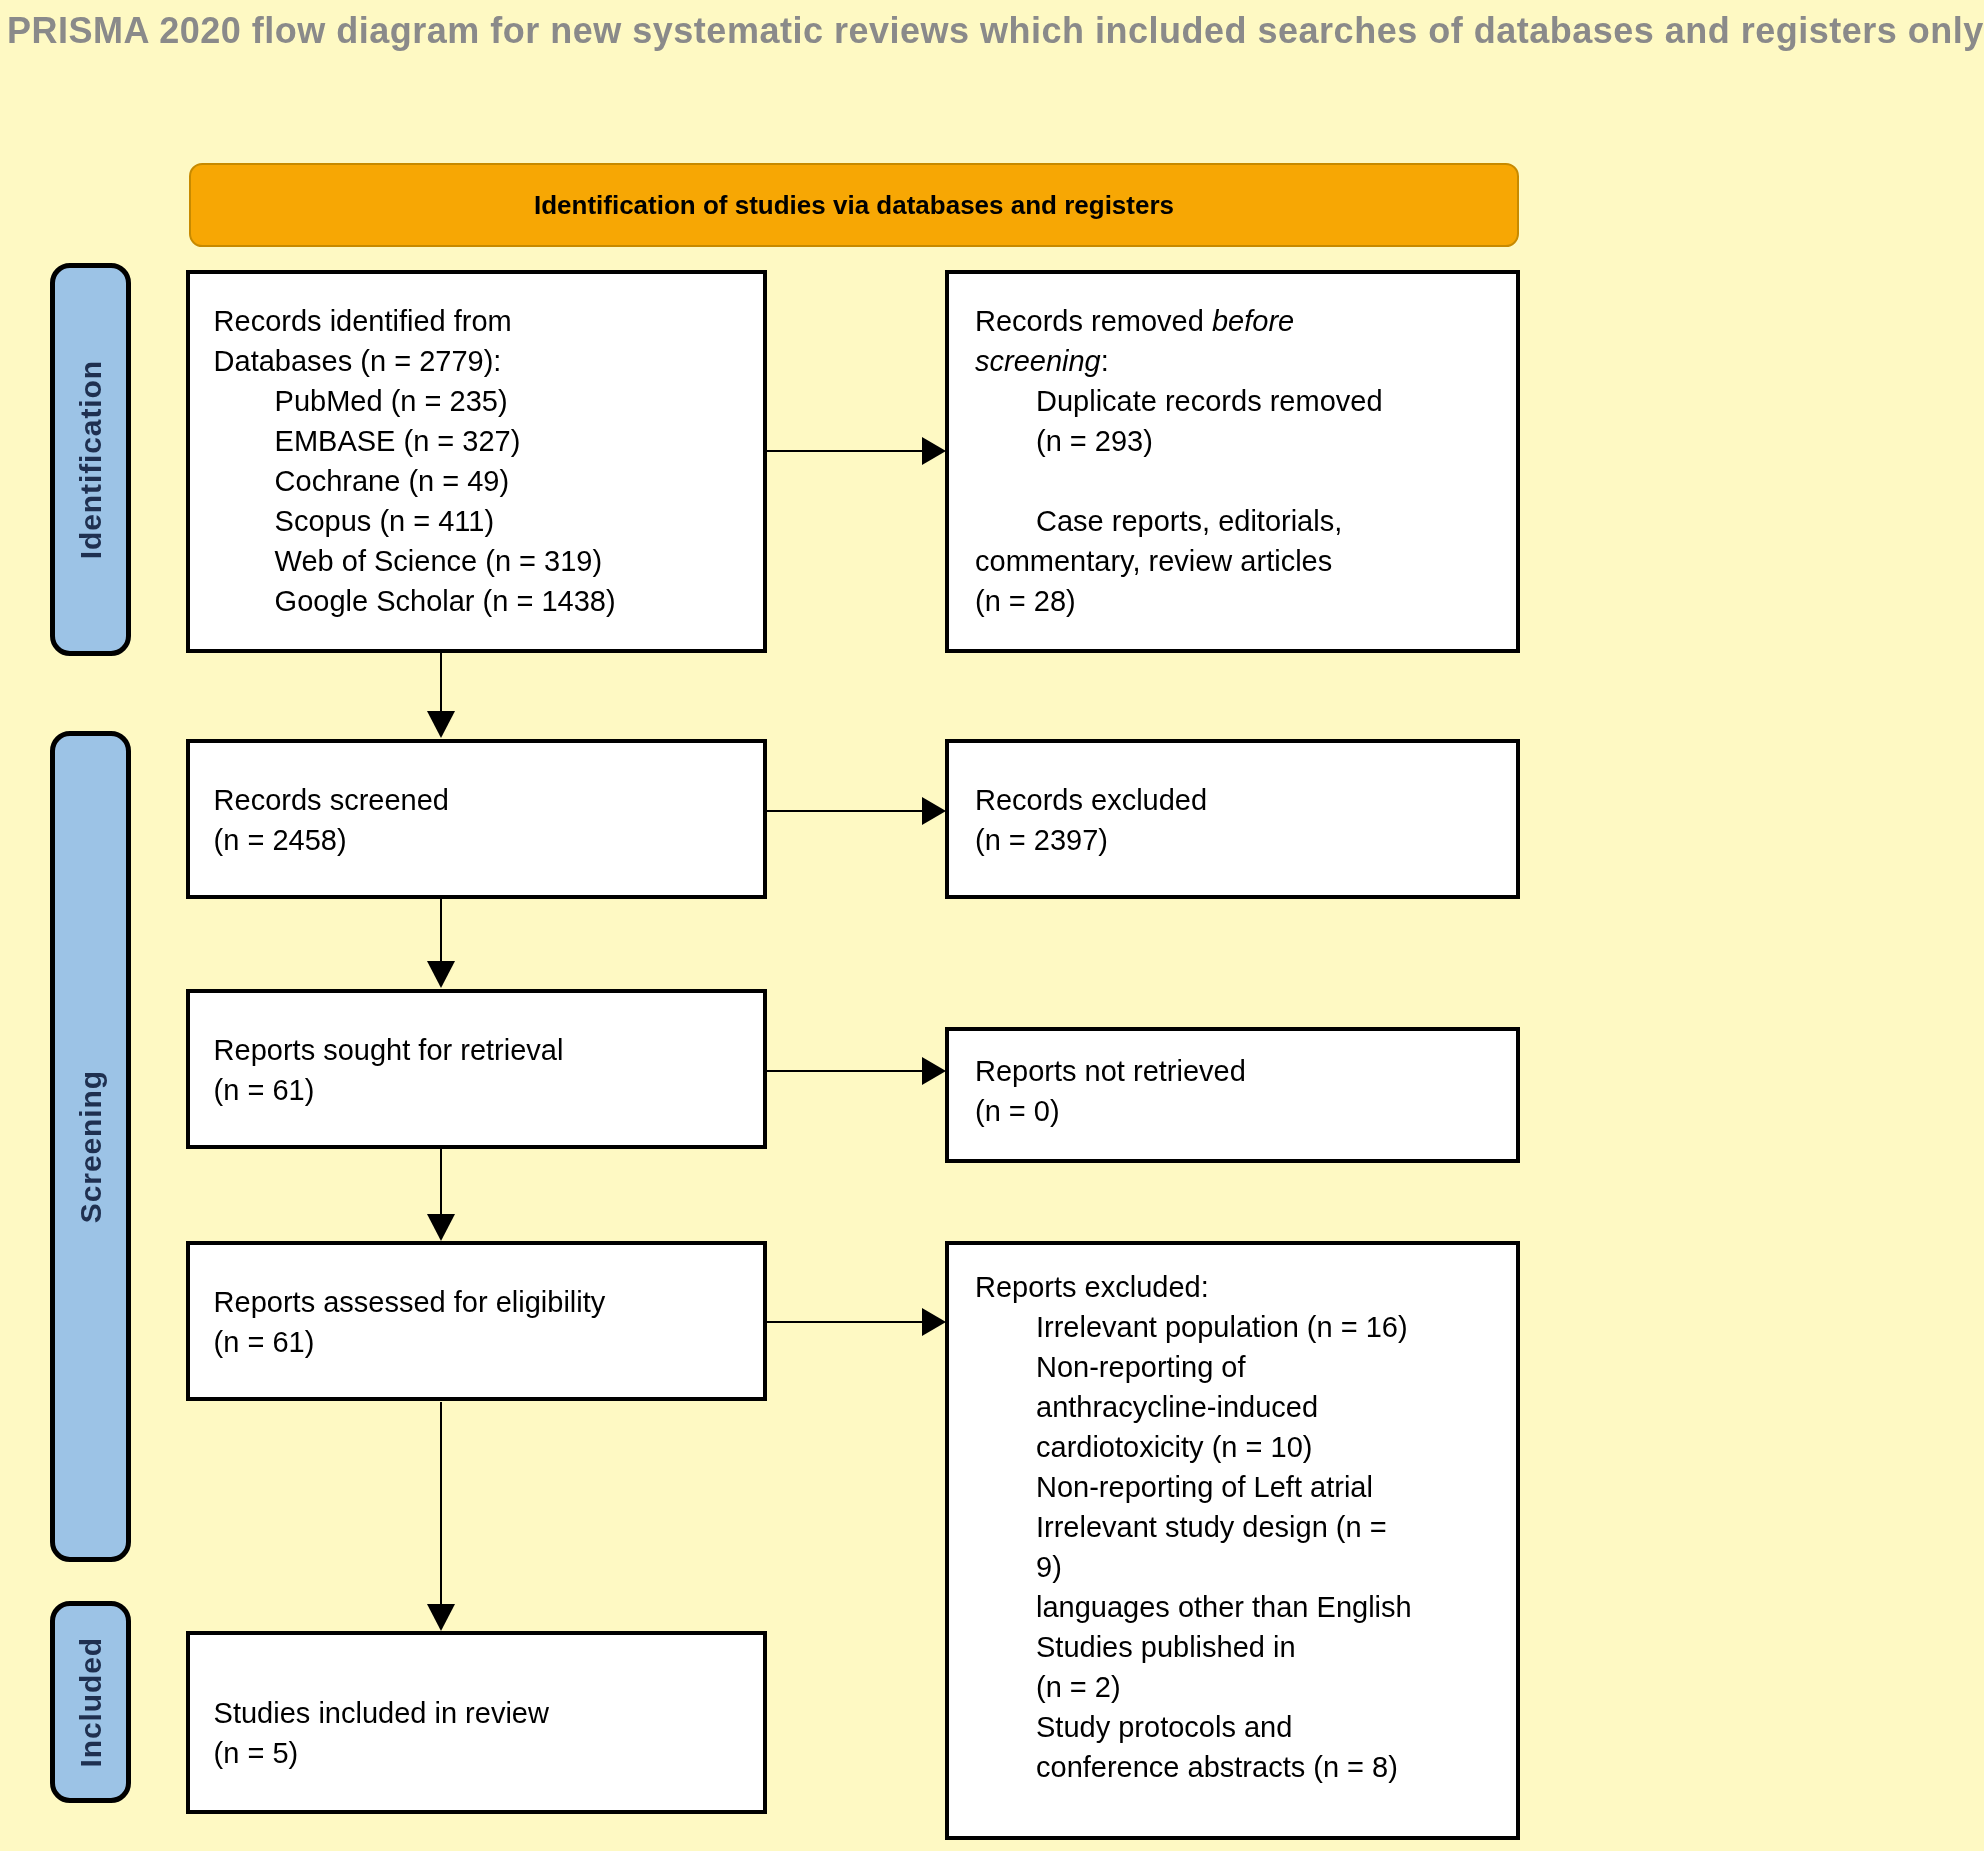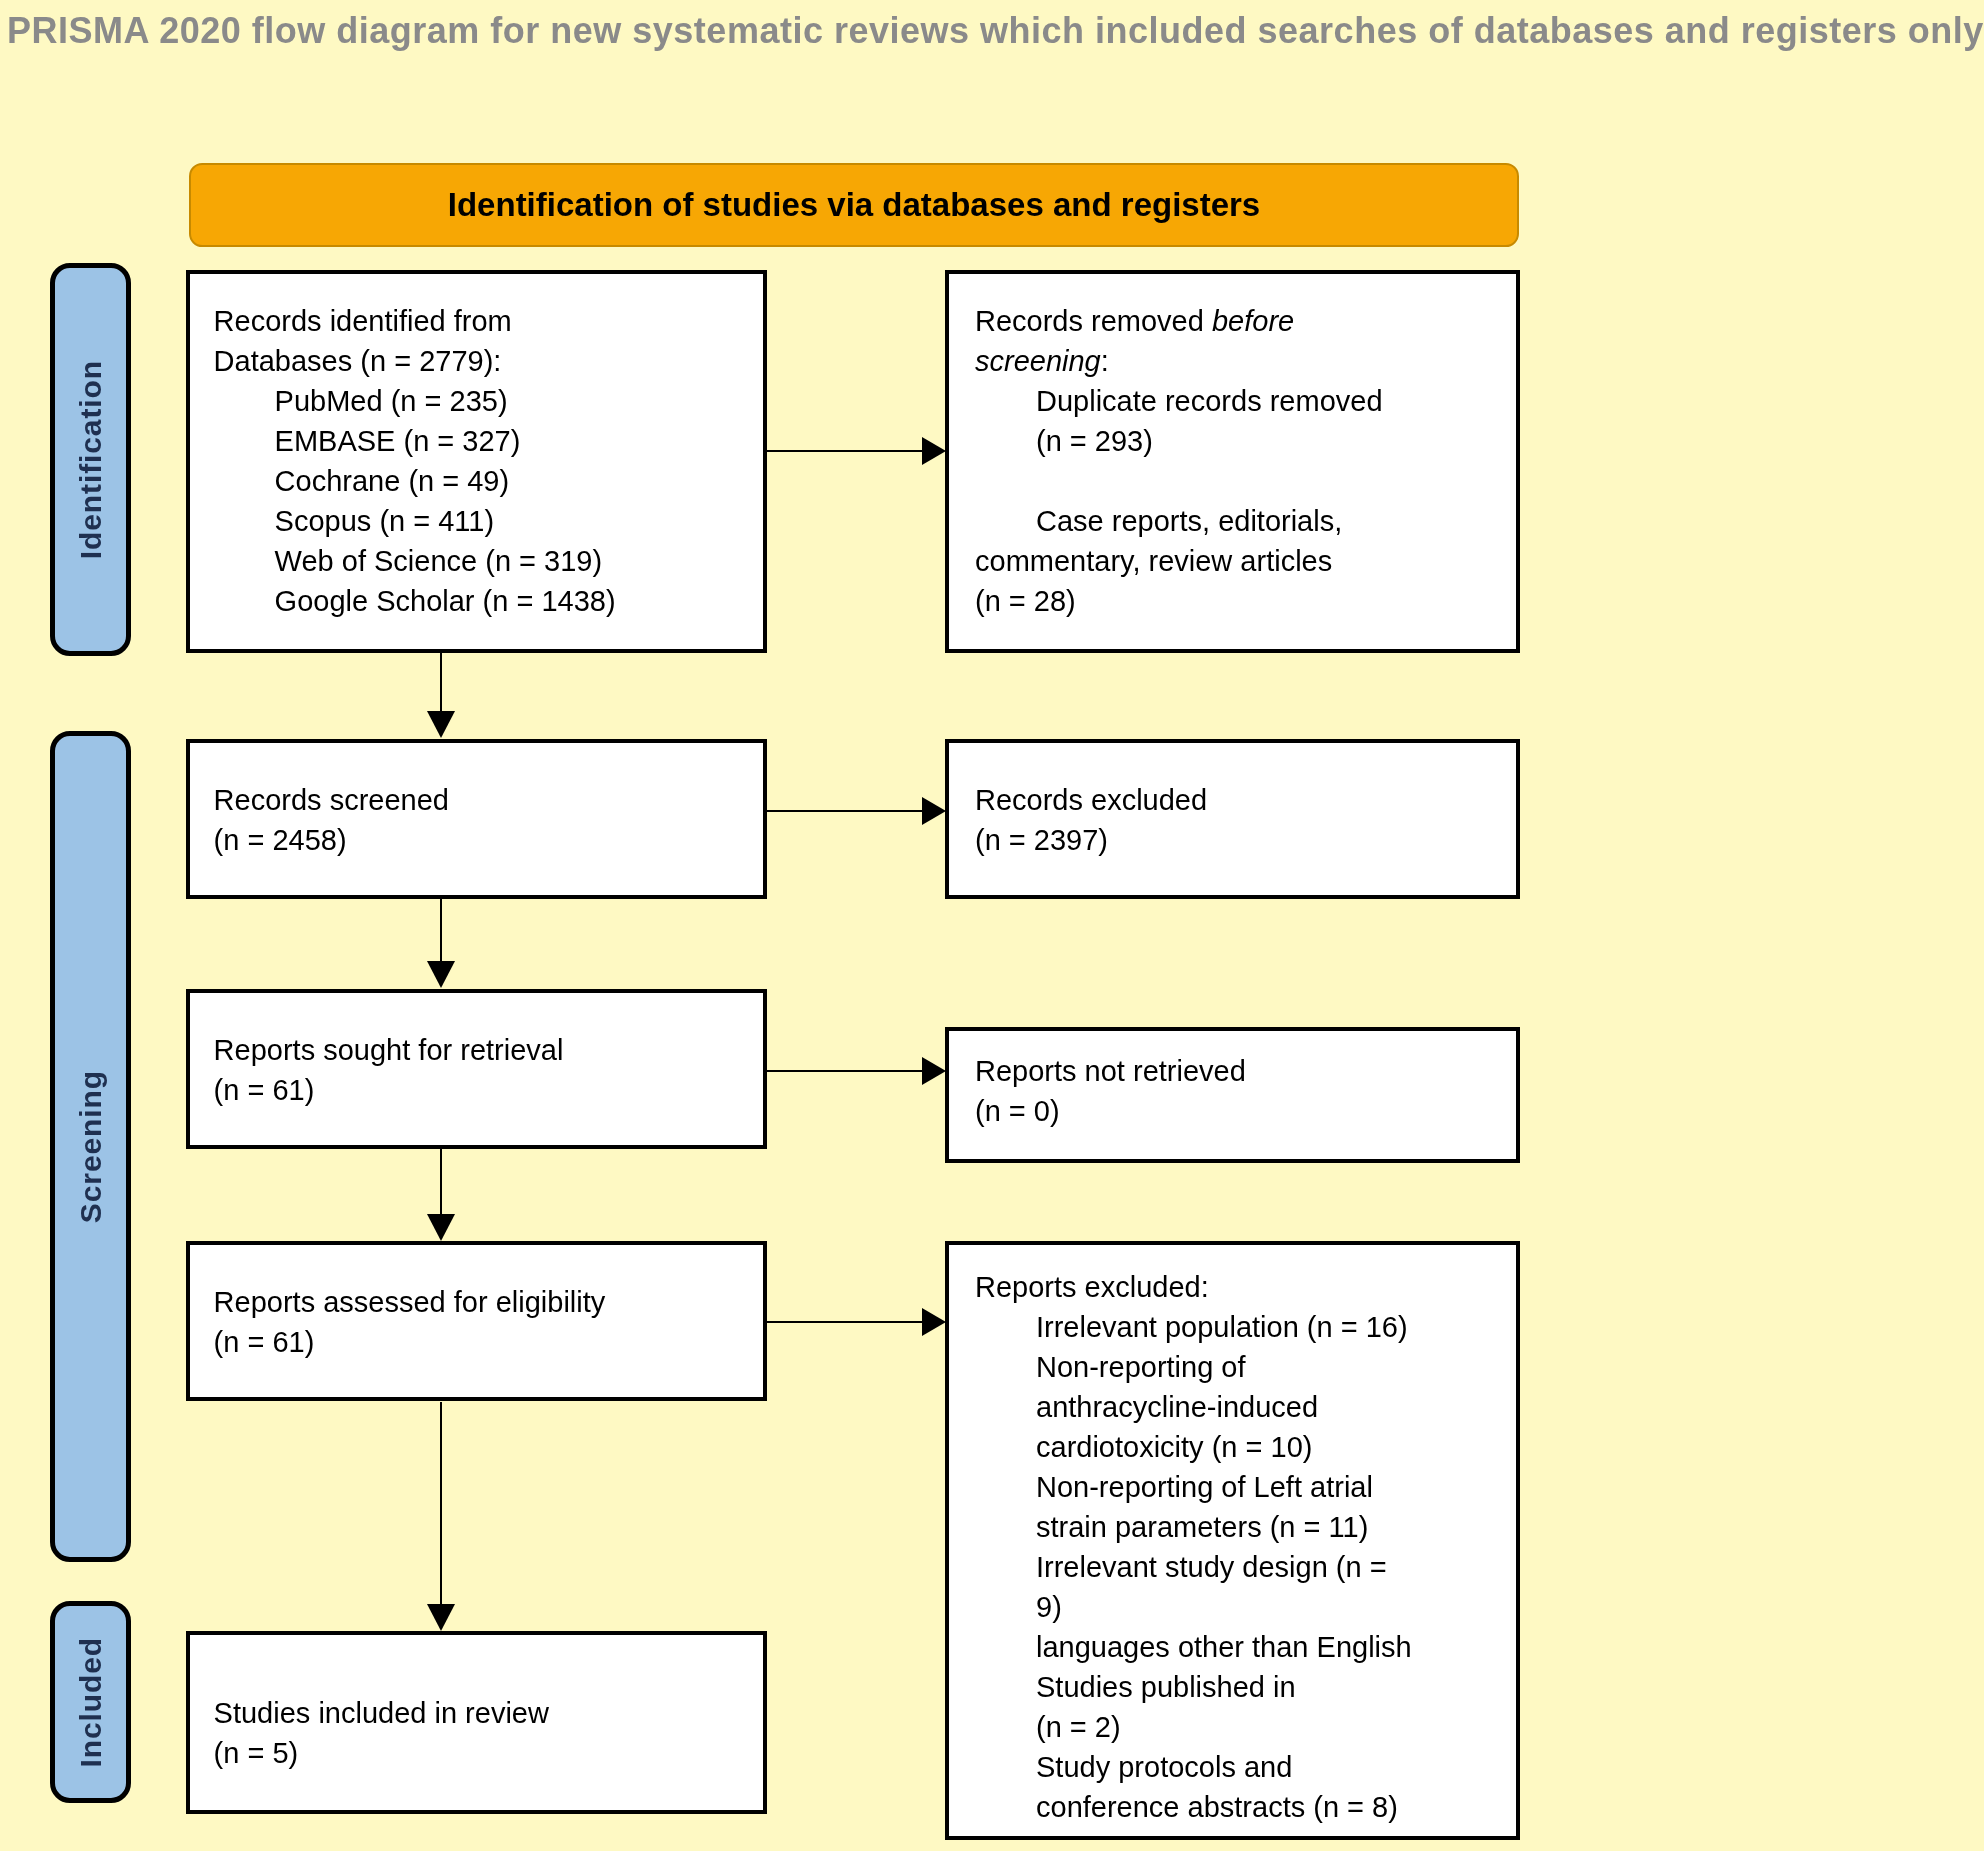--- a/index.html
+++ b/index.html
@@ -14,21 +14,21 @@
   .page-title{
     position:absolute;left:7px;top:10.4px;width:1973px;
     font-size:36px;font-weight:bold;color:#8a8a8a;
     letter-spacing:0.5px;white-space:nowrap;
   }
   .banner{
     position:absolute;left:189px;top:163px;width:1330px;height:84px;
     background:#F7A704;border:2.8px solid #C78A00;border-radius:13.2px;
     box-sizing:border-box;
     display:flex;align-items:center;justify-content:center;
-    font-size:33px;font-weight:bold;color:#000;
+    font-size:26px;font-weight:bold;color:#000;
   }
   .side{
     position:absolute;left:50px;width:81px;
     background:#9CC3E6;border:5.2px solid #000;border-radius:20px;
     box-sizing:border-box;
     display:flex;align-items:center;justify-content:center;
   }
   .side .vlabel{
     writing-mode:vertical-rl;transform:rotate(180deg);
     font-size:30px;font-weight:bold;color:#1F3050;letter-spacing:0.9px;
@@ -137,21 +137,20 @@
       <div class="line">Reports assessed for eligibility</div>
       <div class="line">(n = 61)</div>
     </div>
   <div class="box" id="box-reports-excluded">
       <div class="line">Reports excluded:</div>
       <div class="line ind">Irrelevant population (n = 16)</div>
       <div class="line ind">Non-reporting of</div>
       <div class="line ind">anthracycline-induced</div>
       <div class="line ind">cardiotoxicity (n = 10)</div>
       <div class="line ind">Non-reporting of Left atrial</div>
-      <div class="line ind">strain parameters (n = 11)</div>
       <div class="line ind">Irrelevant study design (n =</div>
       <div class="line ind">9)</div>
       <div class="line ind">languages other than English</div>
       <div class="line ind">Studies published in</div>
       <div class="line ind">(n = 2)</div>
       <div class="line ind">Study protocols and</div>
       <div class="line ind">conference abstracts (n = 8)</div>
     </div>
   <div class="box" id="box-studies-included">
       <div class="line">Studies included in review</div>

